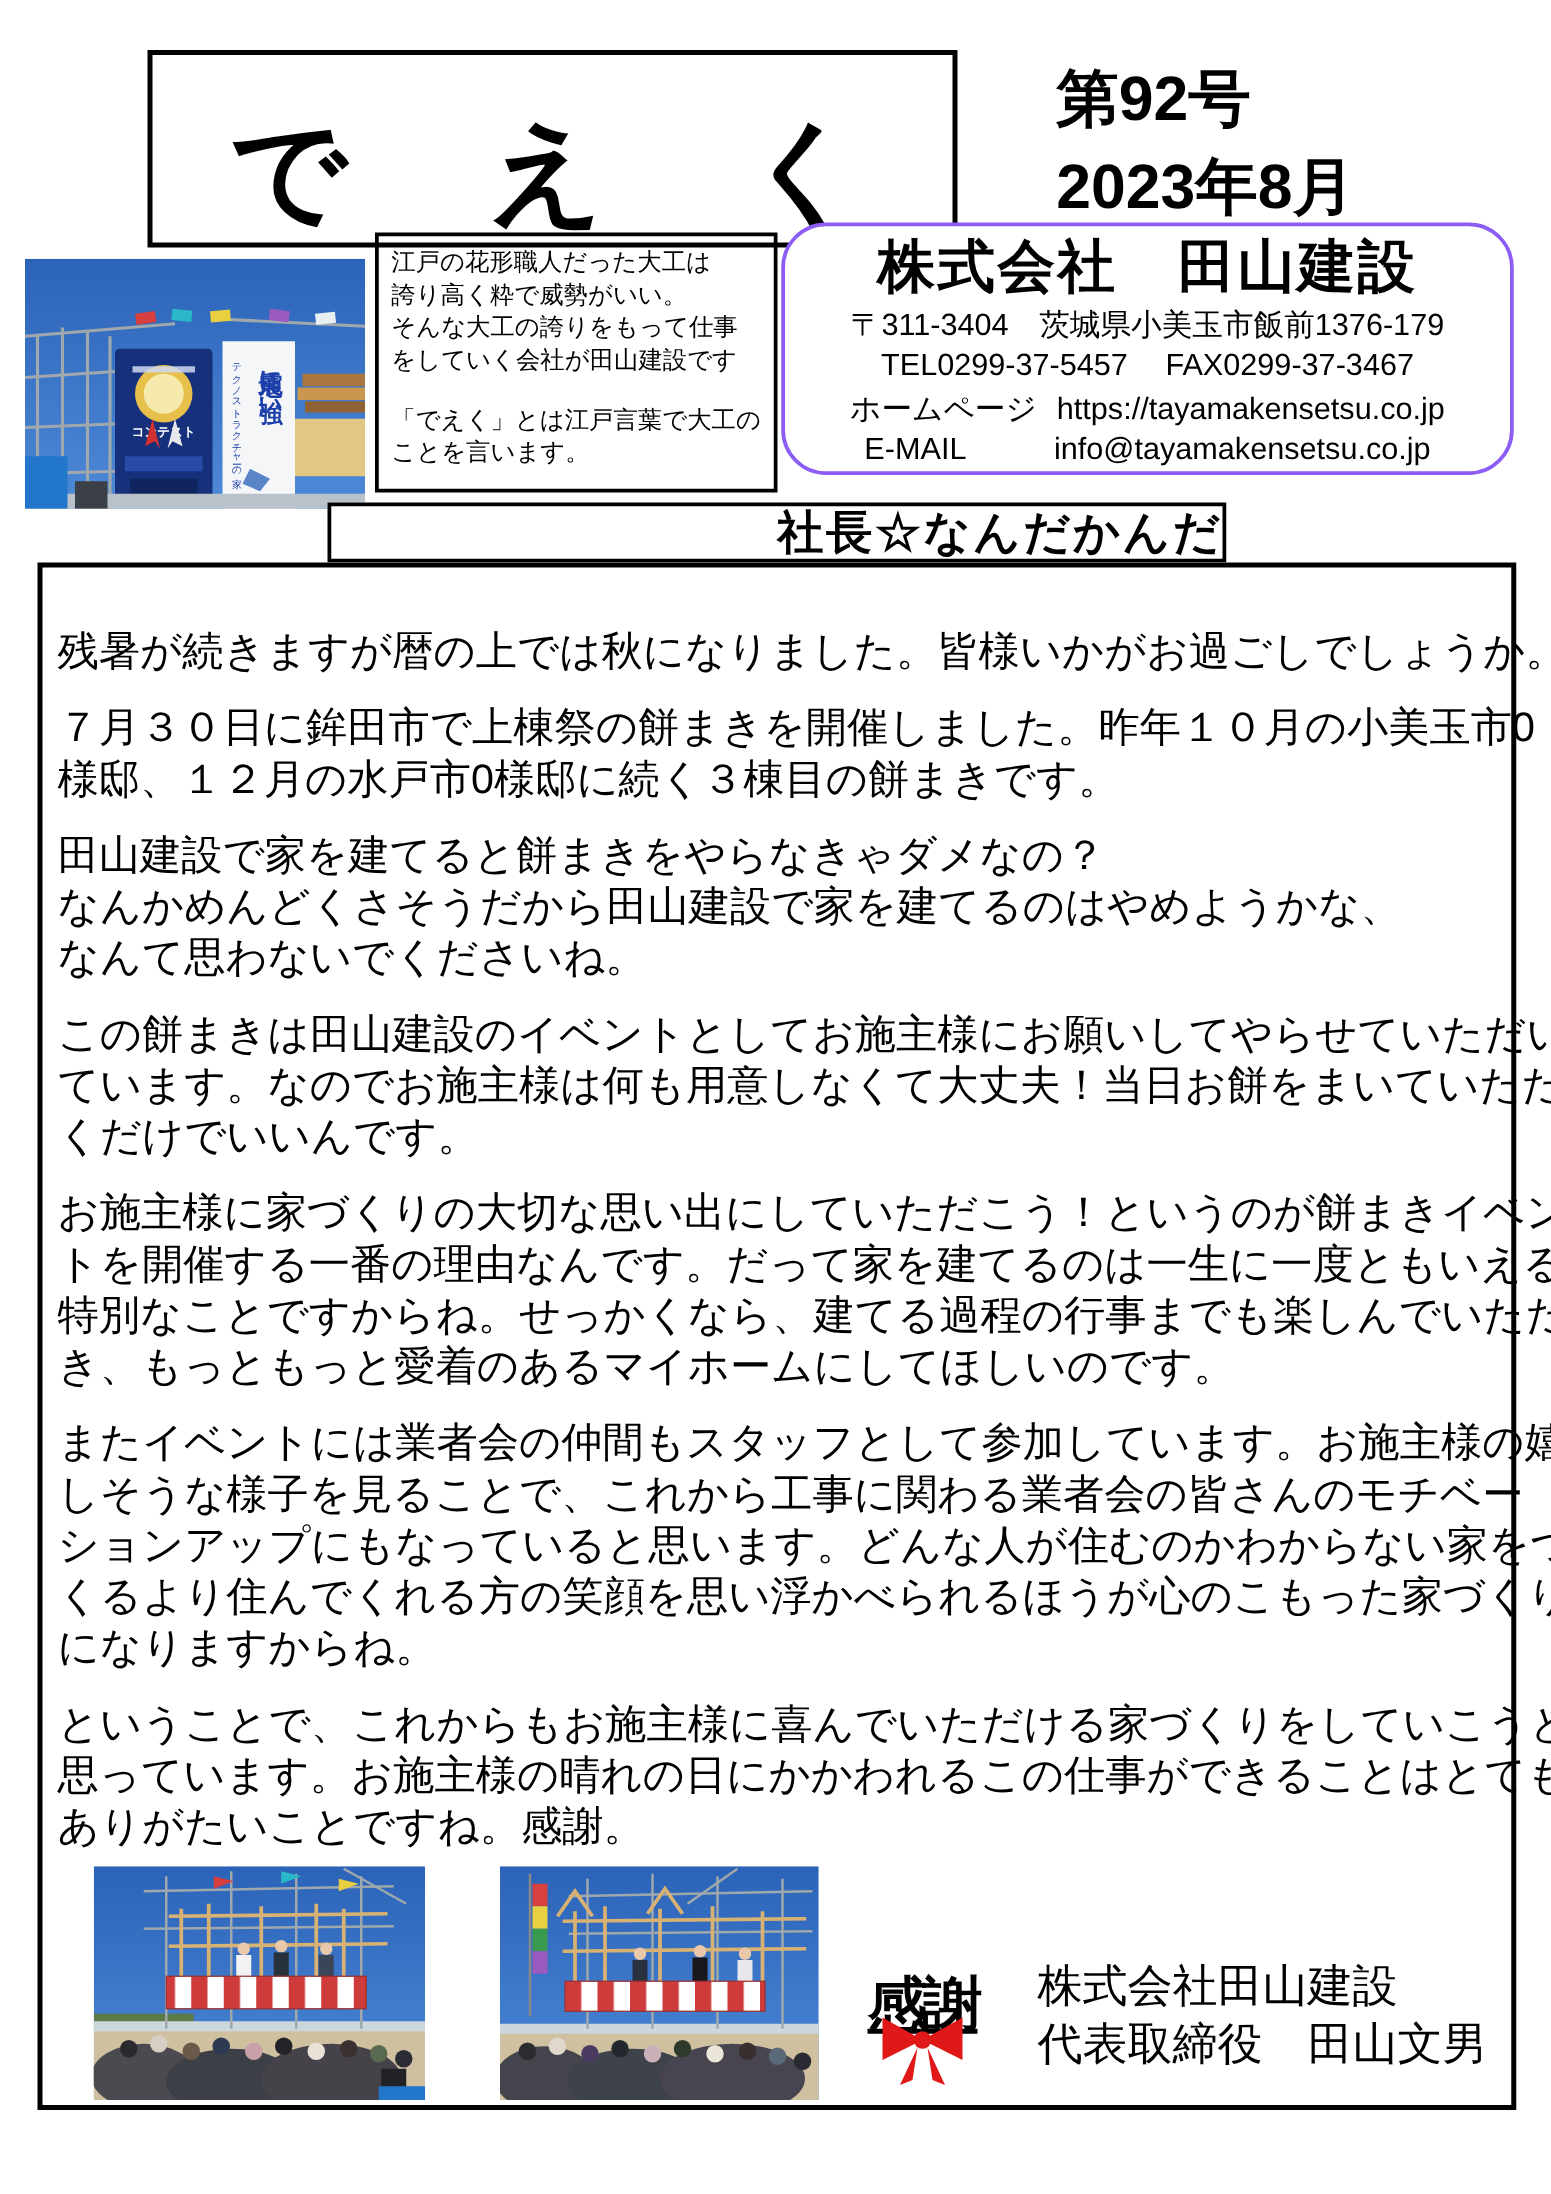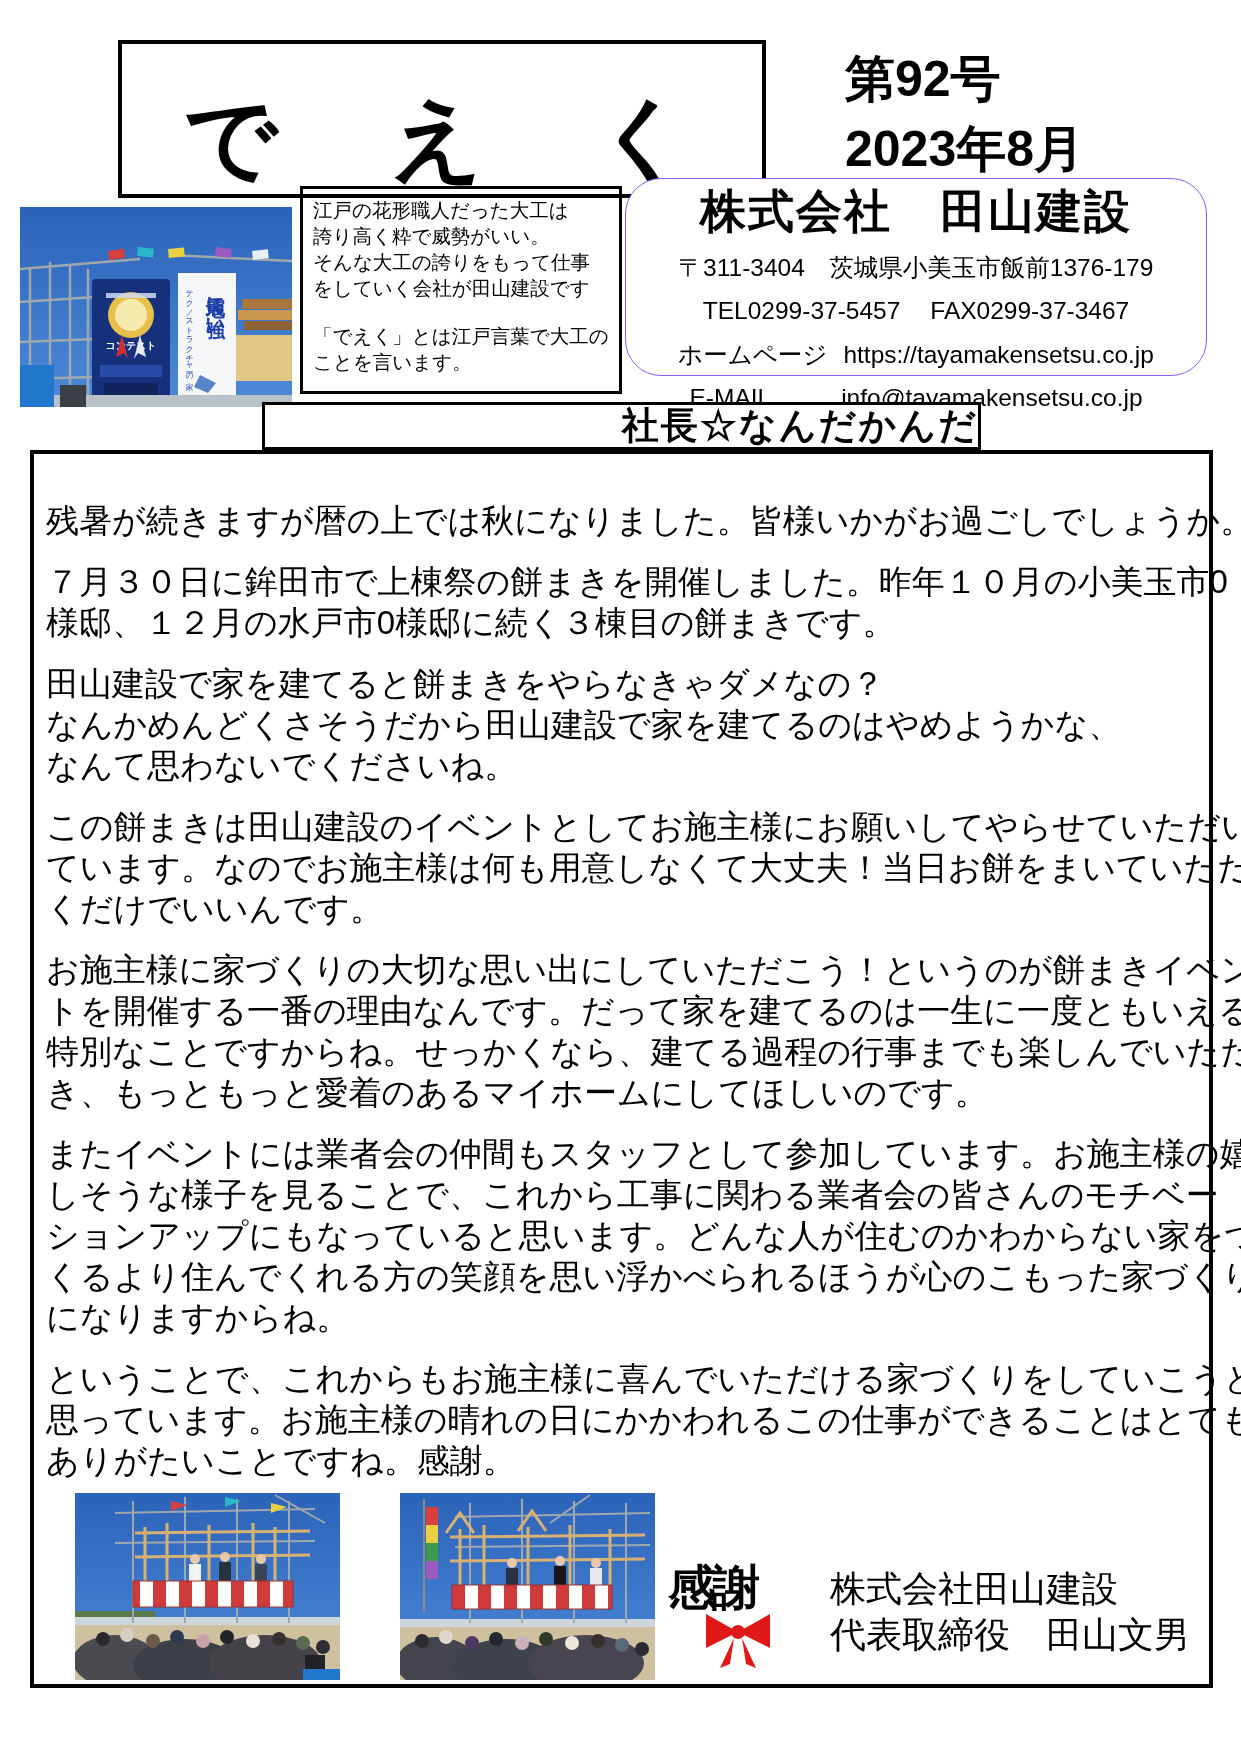--- a/index.html
+++ b/index.html
@@ -12,46 +12,46 @@
     display:flex;align-items:center;justify-content:center;}
   .title-text{font-size:92px;font-weight:900;letter-spacing:10px;line-height:1;margin-top:38px;}
   .issue{left:845px;top:44px;font-size:50px;font-weight:600;line-height:70px;white-space:nowrap;}
 
   
   .intro-box{left:300px;top:186px;width:300px;height:180px;border:3px solid #000;
     padding:8px 6px 14px 10px;font-size:19.5px;line-height:26px;font-weight:500;}
   .intro-box .tline.blank{height:22px;}
 
   
-  .company-box{left:625px;top:178px;width:580px;height:190px;border:1px solid #8b5cf6;
+  .company-box{left:625px;top:178px;width:580px;height:190px;border:3px solid #8b5cf6;
     border-radius:36px;text-align:center;padding-top:6px;background:#fff;}
   .company-name{font-size:46px;font-weight:700;letter-spacing:2px;line-height:1.15;}
-  .company-line{font-size:24.5px;margin-top:13px;white-space:nowrap;}
+  .company-line{font-size:24.5px;margin-top:3px;white-space:nowrap;}
   .gap-med{display:inline-block;width:30px;}
   .gap-big{display:inline-block;width:70px;}
   .gap-sm{display:inline-block;width:16px;}
 
   
   .header-box{left:262px;top:402px;width:713px;height:42px;border:3px solid #000;
     display:flex;align-items:center;justify-content:flex-end;background:#fff;}
   .header-text{font-size:37px;font-weight:700;letter-spacing:2px;}
 
   
   .main-box{left:30px;top:450px;width:1175px;height:1230px;border:4px solid #000;background:#fff;}
   .body-text{padding:8px 12px 0 12px;font-size:33px;line-height:41px;font-weight:500;margin-top:38px;}
   .body-text .para{margin-bottom:20px;}
   .body-text .tline{white-space:nowrap;}
 
   
   .photo-b1{left:75px;top:1493px;}
   .photo-b2{left:400px;top:1493px;}
   .photo-top{left:20px;top:207px;}
   .stamp{left:668px;top:1556px;width:140px;height:118px;}
-  .stamp-text{position:absolute;left:0;top:0;width:140px;text-align:left;
-    font-family:"DejaVu Serif",serif;font-size:48px;font-weight:900;letter-spacing:-4px;}
+  .stamp-text{position:absolute;left:0;top:16px;width:140px;text-align:center;
+    font-family:"DejaVu Serif",serif;font-size:48px;font-weight:900;letter-spacing:-4px;text-decoration:underline;}
   .signature{left:830px;top:1566px;font-size:36px;line-height:46px;white-space:nowrap;}
 
   svg{display:block;}
 </style>
 </head>
 <body>
 
 <div id="page">
 
   <div class="abs title-box">

